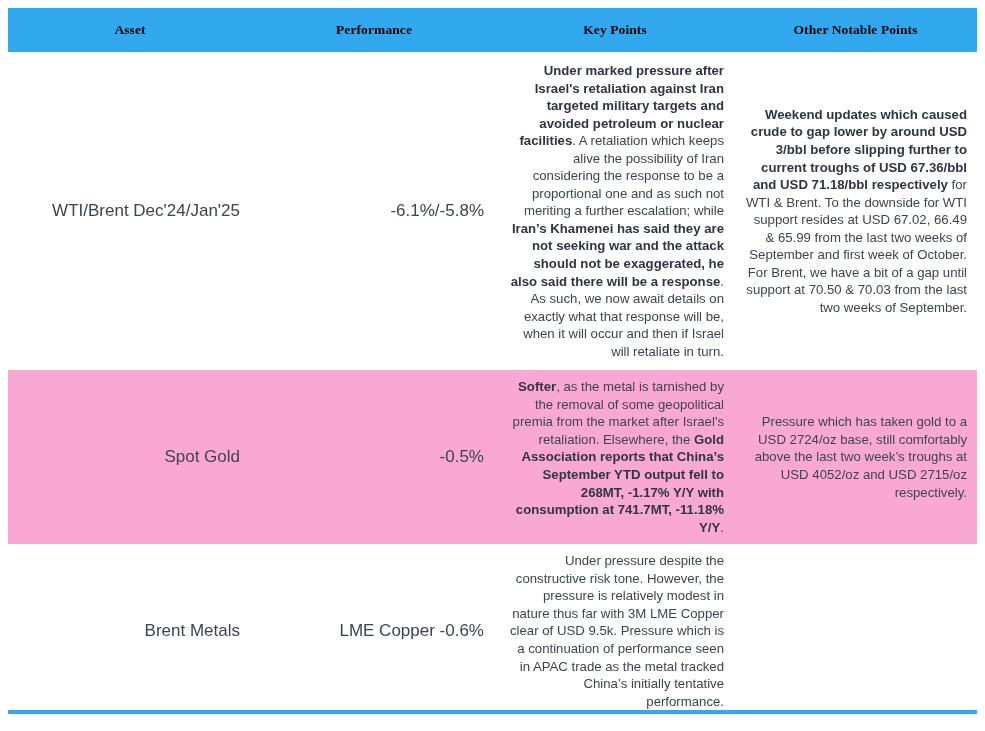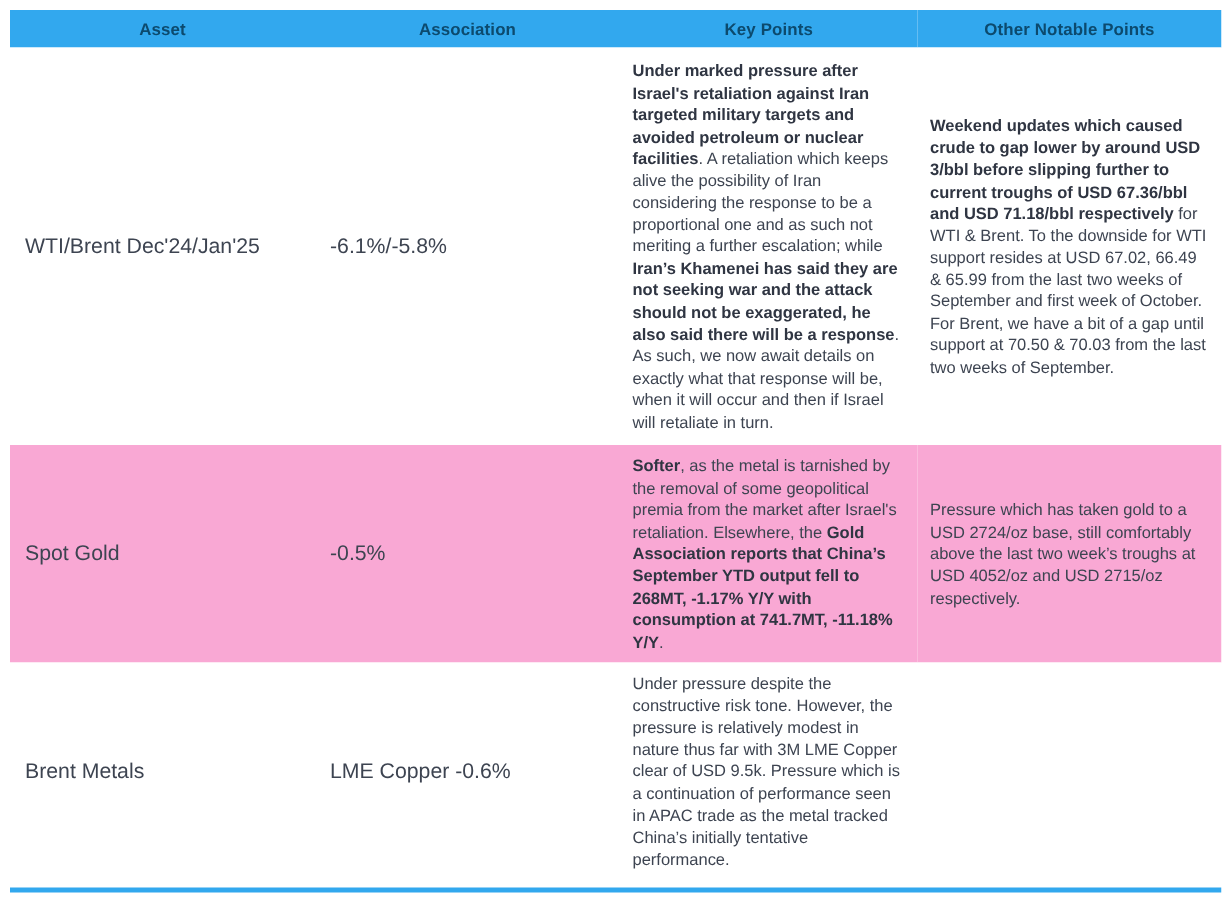--- a/index.html
+++ b/index.html
@@ -26,41 +26,42 @@
 
   table.asset-table {
     width: 969px;
     border-collapse: collapse;
     table-layout: fixed;
   }
 
   
   thead tr.header-row th {
     background: #32a8ee;
-    color: #0c4a6e;
+    color: #000000;
     font-size: 13.5px;
     font-weight: bold;
     text-align: center;
     vertical-align: middle;
-    height: 30px;
+    height: 44px;
     padding: 0 4px;
     border: none;
     letter-spacing: 0.1px;
+    font-family: Liberation Serif, serif;
   }
 
   
   col.col-asset       { width: 244px; }
   col.col-performance { width: 244px; }
   col.col-key         { width: 238px; }
   col.col-other       { width: 243px; }
 
   
   tbody td {
     vertical-align: middle;
-    text-align: left;
+    text-align: right;
     font-size: 13.2px;
     line-height: 1.33;
     padding: 8px 12px;
     border: none;
     color: #3d4451;
   }
 
   tbody tr.row-shaded td {
     background: #f9a8d4;
   }
@@ -112,21 +113,21 @@
     <colgroup>
       <col class="col-asset">
       <col class="col-performance">
       <col class="col-key">
       <col class="col-other">
     </colgroup>
 
     <thead>
       <tr class="header-row">
         <th>Asset</th>
-        <th>Association</th>
+        <th>Performance</th>
         <th>Key Points</th>
         <th>Other Notable Points</th>
       </tr>
     </thead>
 
     <tbody>
 
       <tr class="row-plain row-1">
         <td class="cell-asset">WTI/Brent Dec'24/Jan'25</td>
         <td class="cell-performance">-6.1%/-5.8%</td>

